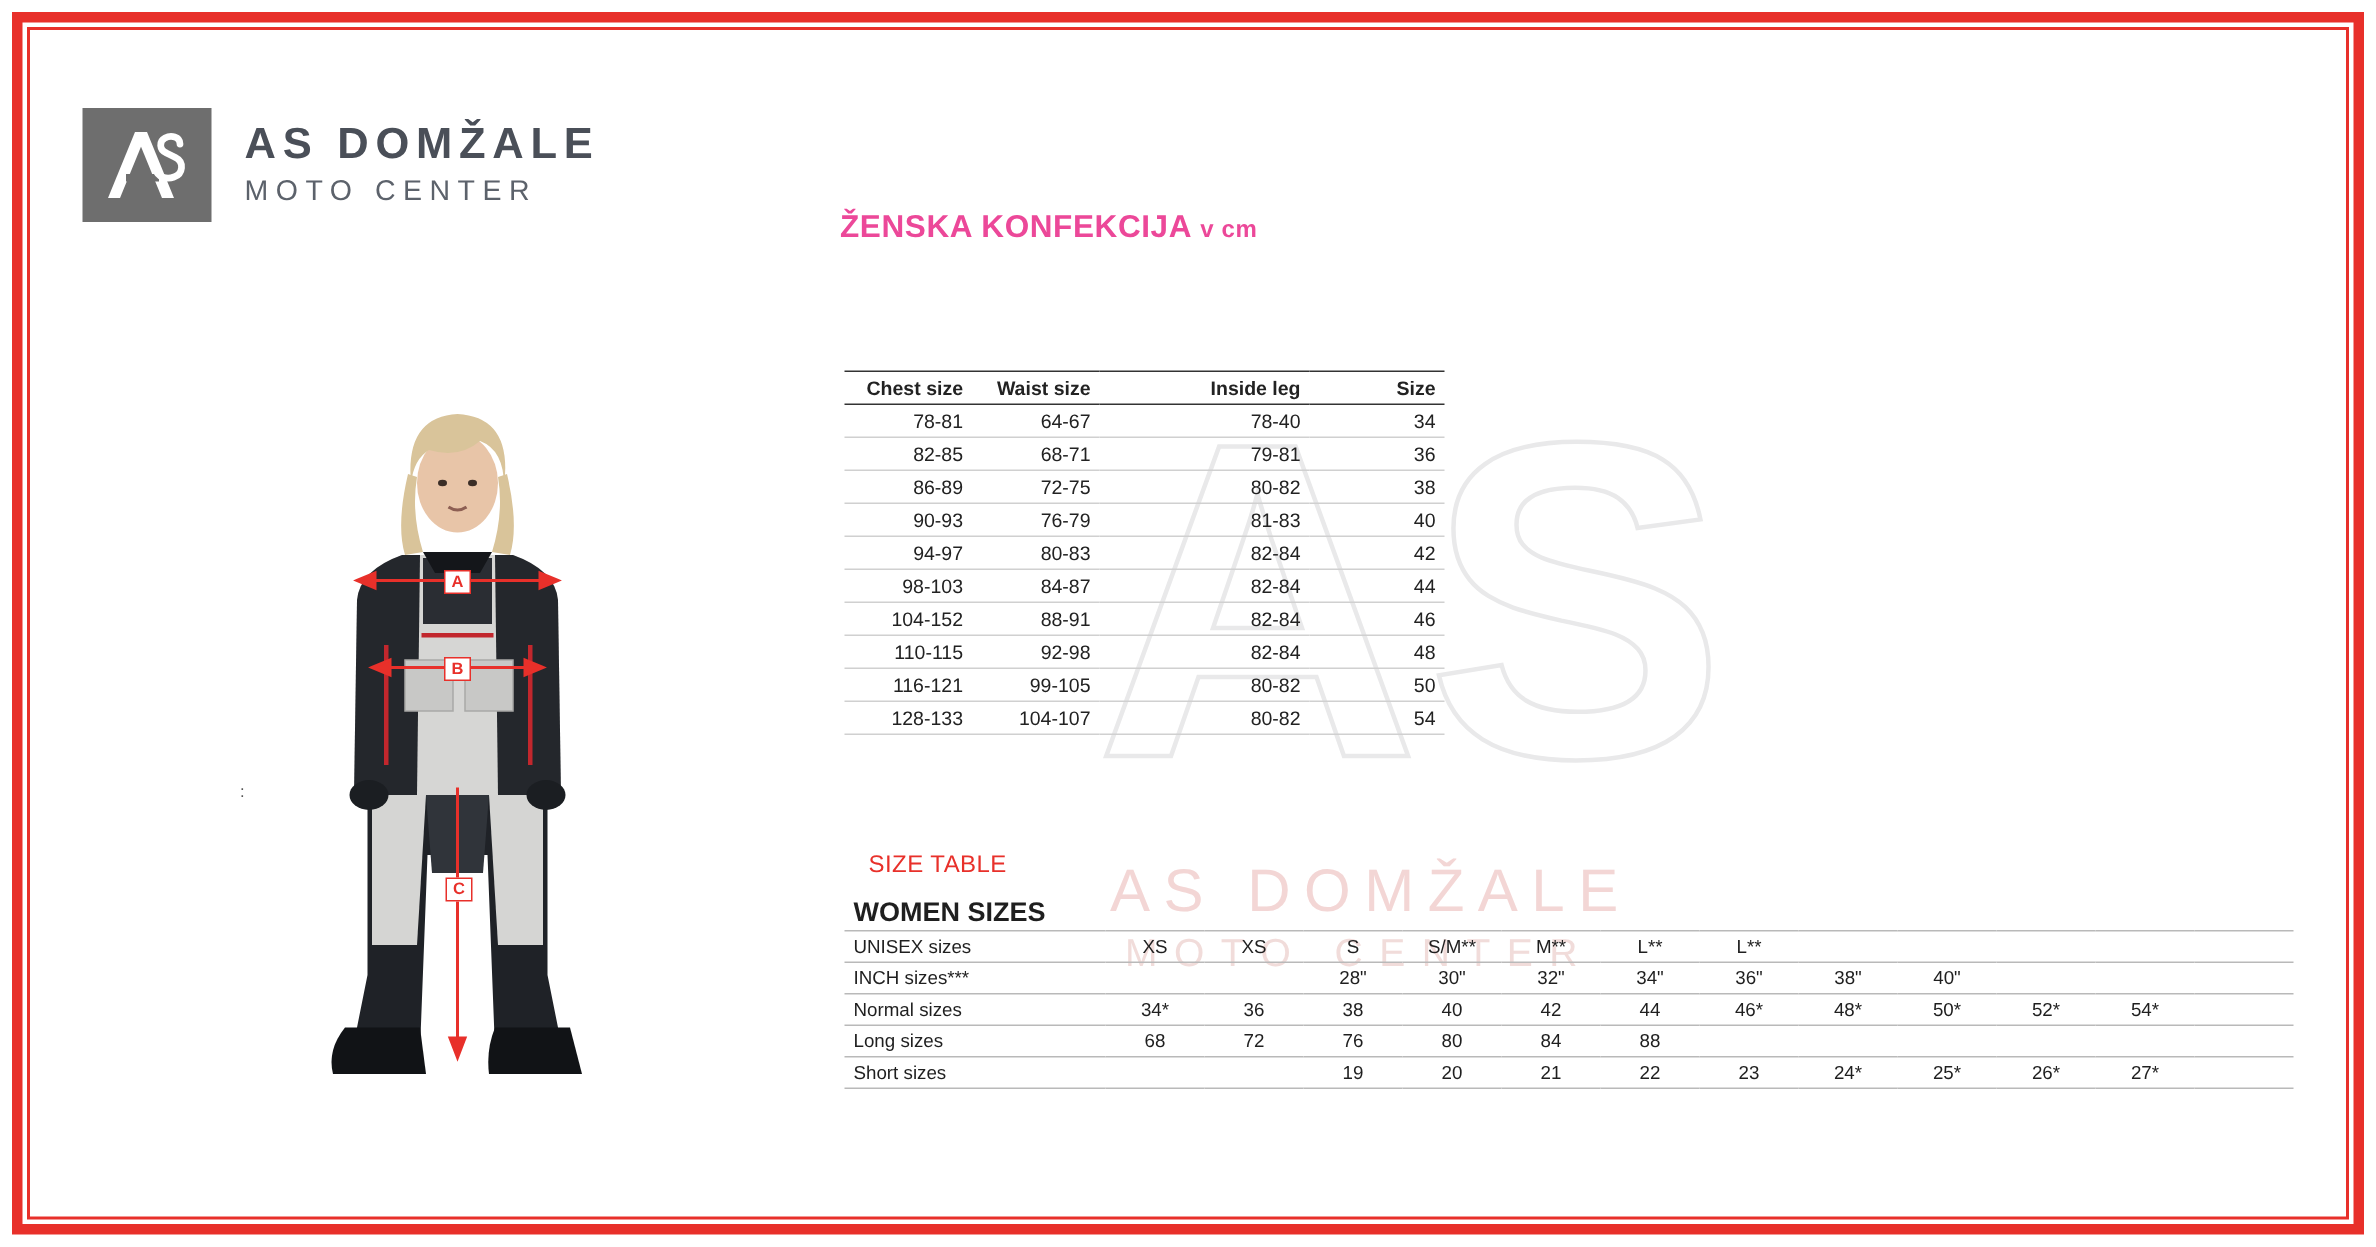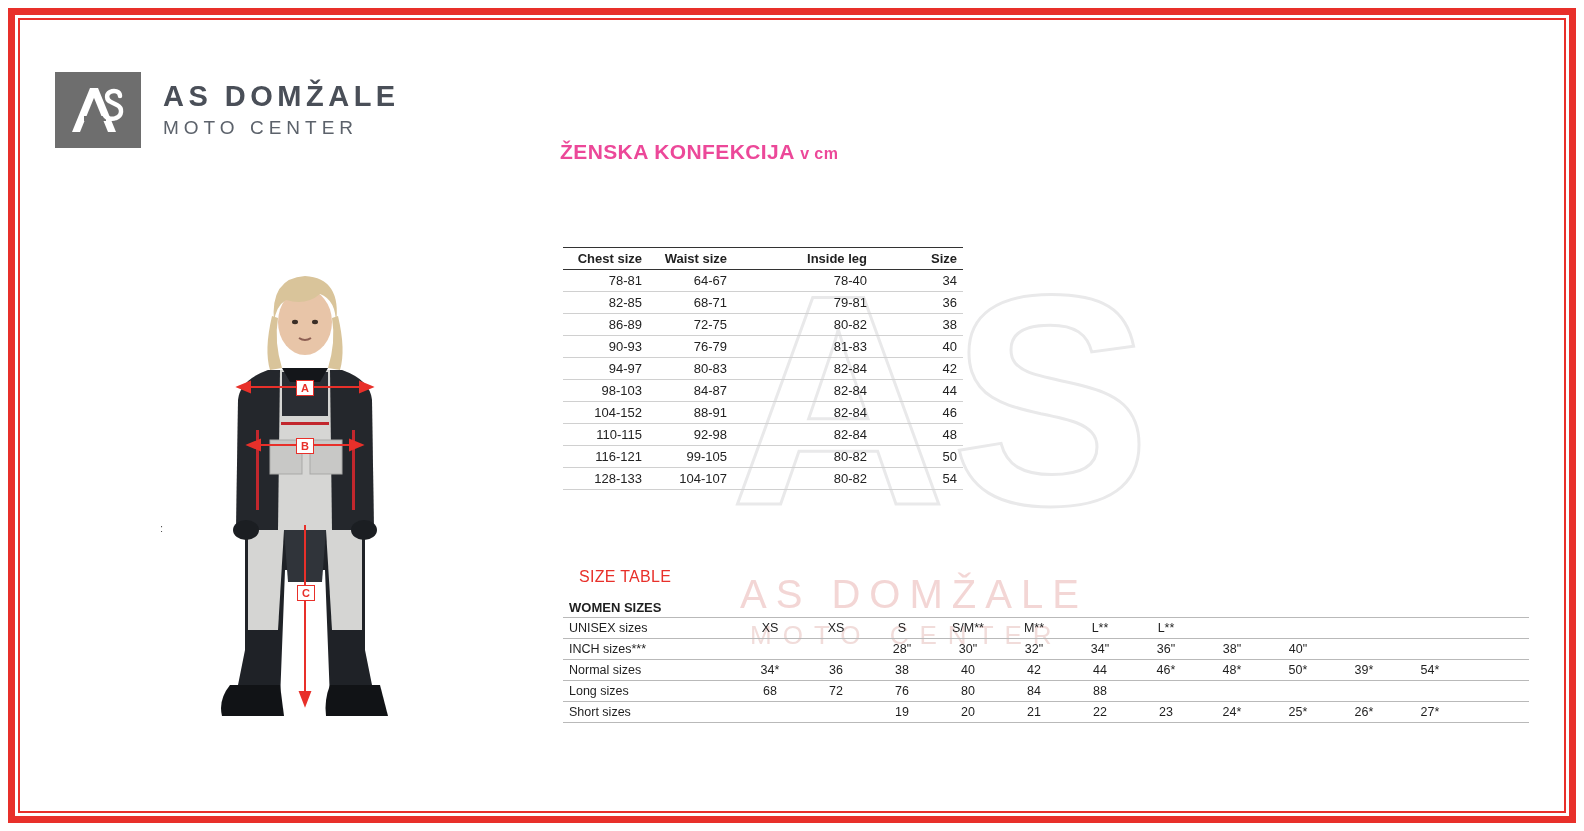--- a/index.html
+++ b/index.html
@@ -234,21 +234,21 @@
   table.st td {
     border-bottom: 1px solid #b9b9b9;
     height: 18px;
     padding: 1px 6px;
     white-space: nowrap;
     font-weight: 400;
   }
   table.st tr.head td {
     font-weight: 700;
     border-bottom: 1px solid #b9b9b9;
-    font-size: 13px;
+    font-size: 18px;
   }
   table.st td.label { width: 162px; }
   table.st td.v { width: 54px; text-align: center; }
 </style>
 </head>
 <body>
 
 <div class="page">
 
   <div class="frame-outer"></div>
@@ -475,21 +475,21 @@
           <td class="label">Normal sizes</td>
           <td class="v">34*</td>
           <td class="v">36</td>
           <td class="v">38</td>
           <td class="v">40</td>
           <td class="v">42</td>
           <td class="v">44</td>
           <td class="v">46*</td>
           <td class="v">48*</td>
           <td class="v">50*</td>
-          <td class="v">39*</td>
+          <td class="v">52*</td>
           <td class="v">54*</td>
           <td class="v"></td>
         </tr>
 
         <tr>
           <td class="label">Long sizes</td>
           <td class="v">68</td>
           <td class="v">72</td>
           <td class="v">76</td>
           <td class="v">80</td>

